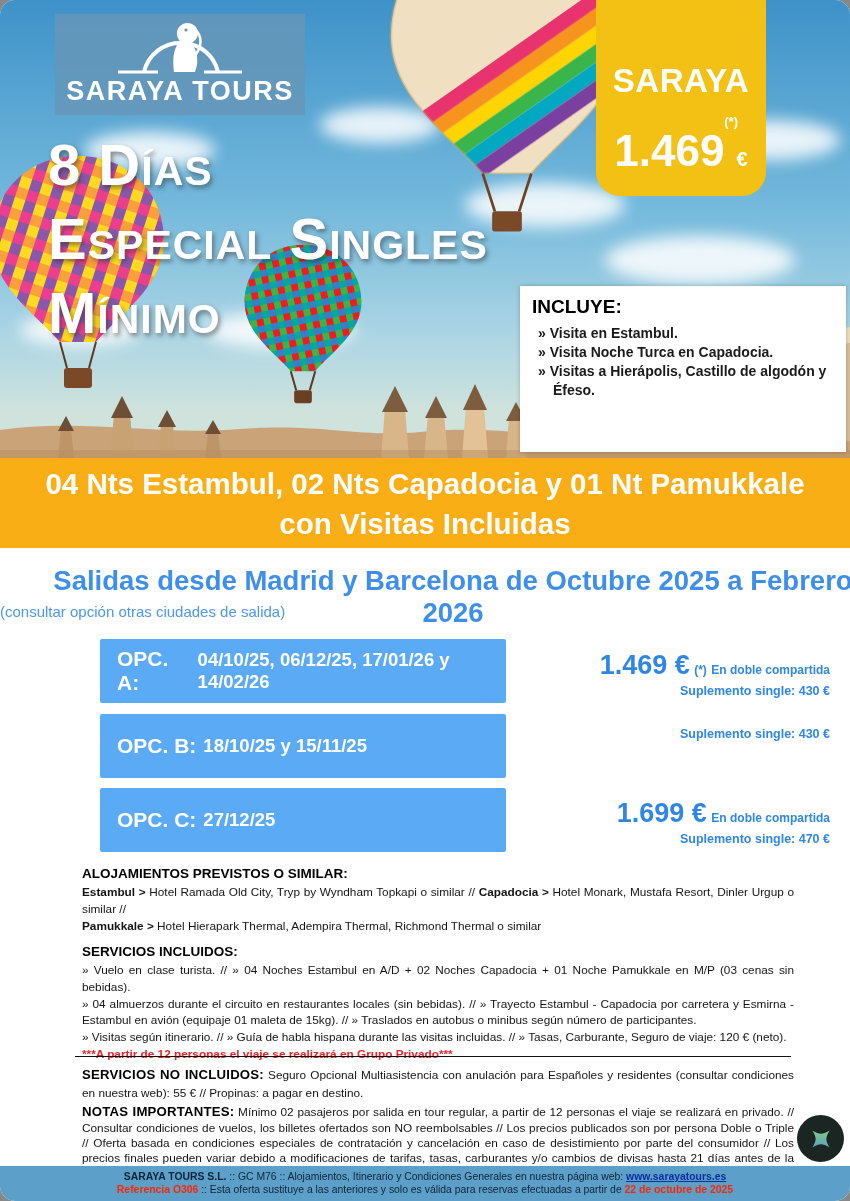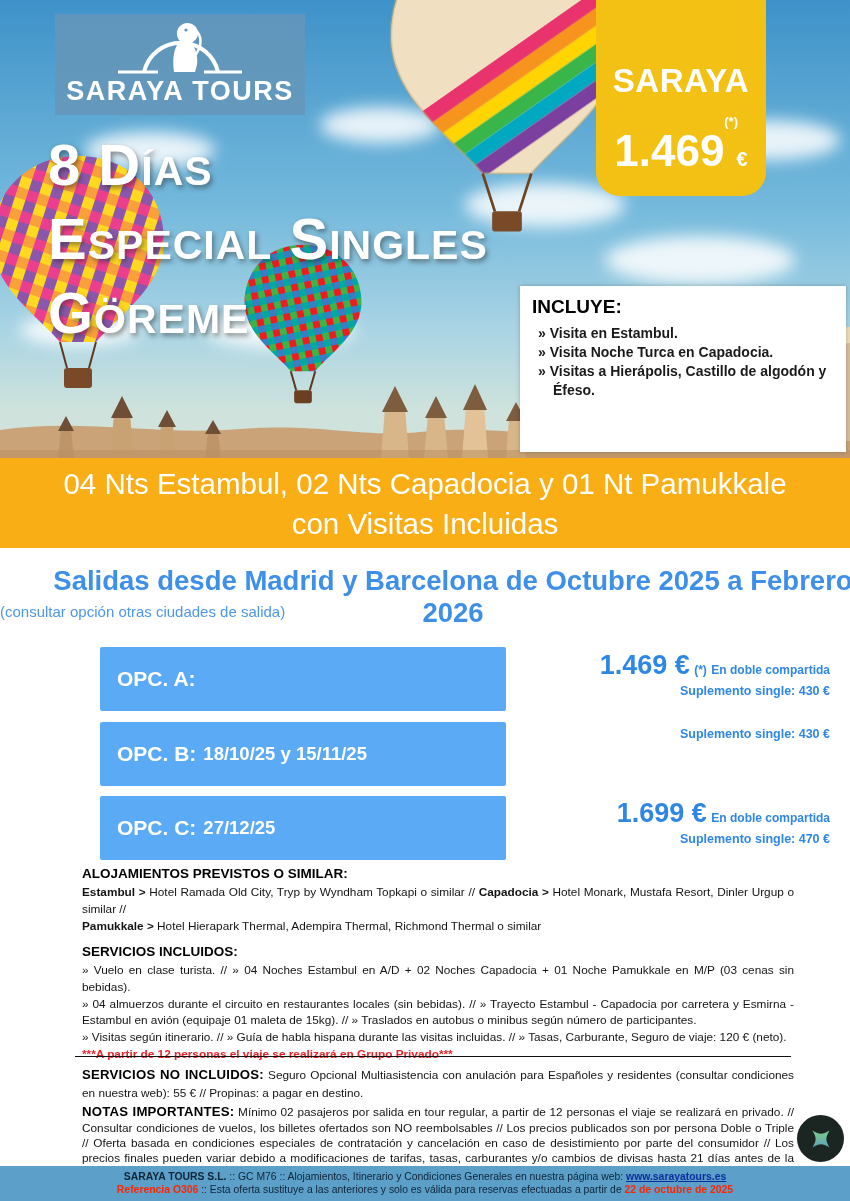--- a/index.html
+++ b/index.html
@@ -1,17 +1,17 @@
 <!DOCTYPE html>
 <html><head>
 <meta charset="utf-8">
 <style>
   html,body{margin:0;padding:0;background:#888;}
   .page{position:relative;width:850px;height:1201px;background:#ffffff;margin:0 auto;
-        font-family:"Liberation Sans",sans-serif;overflow:hidden;}
+        font-family:"Liberation Sans",sans-serif;overflow:hidden;border-radius:15px;}
   
   .hero{position:absolute;left:0;top:0;width:850px;height:458px;overflow:hidden;}
   .hero svg.scene{position:absolute;left:0;top:0;}
   .logo-box{position:absolute;left:55px;top:14px;width:250px;height:101px;
             background:rgba(101,150,185,.88);display:flex;flex-direction:column;
             align-items:center;justify-content:flex-start;}
   .logo-name{color:#fff;font-weight:bold;font-size:27px;letter-spacing:1.5px;margin-top:-4px;}
   .badge{position:absolute;left:596px;top:0;width:170px;height:196px;background:#F2C113;
          border-radius:0 0 24px 24px;color:#fff;text-align:center;}
   .badge .b-label{font-size:33px;font-weight:bold;margin-top:62px;letter-spacing:.5px;}
@@ -23,28 +23,28 @@
               text-shadow:2px 3px 5px rgba(40,40,40,.5);letter-spacing:1px;}
   .incluye{position:absolute;left:520px;top:286px;width:326px;height:166px;background:#fff;
            box-shadow:0 0 4px rgba(0,0,0,.25);padding:8px 10px 0 12px;box-sizing:border-box;color:#1a1a1a;}
   .incluye h3{margin:2px 0 6px 0;font-size:19px;color:#000;}
   .incluye ul{list-style:none;margin:0;padding:0 0 0 6px;}
   .incluye li{font-size:14px;line-height:1.3;padding-left:15px;text-indent:-15px;margin-bottom:1px;font-weight:bold;}
   .incluye li::before{content:"» ";font-weight:bold;}
   .incluye li.b{font-weight:bold;}
   
   .banner{position:absolute;left:0;top:458px;width:850px;height:90px;background:#FAAE16;
-          color:#fff;text-align:center;font-weight:normal;font-size:29.5px;line-height:40px;padding-top:6px;box-sizing:border-box;}
+          color:#fff;text-align:center;font-weight:bold;font-size:29.5px;line-height:40px;padding-top:6px;box-sizing:border-box;}
   
   .salidas-h{position:absolute;left:0;top:565px;width:850px;text-align:center;color:#3E8FE9;
              font-weight:bold;font-size:27.5px;margin-left:28px;}
   .salidas-sub{position:absolute;left:0;top:603px;width:700px;text-align:left;color:#4D97EA;font-size:15px;}
   
   .opt-bar{position:absolute;left:100px;width:406px;height:64px;background:#5BAAF5;border-radius:2px;
-           color:#fff;font-weight:bold;display:flex;align-items:center;padding-left:17px;box-sizing:border-box;margin-top:8px;}
+           color:#fff;font-weight:bold;display:flex;align-items:center;padding-left:17px;box-sizing:border-box;}
   .opt-bar .lbl{font-size:21px;margin-right:7px;}
   .opt-bar .dts{font-size:18.5px;}
   .price-block{position:absolute;left:530px;width:300px;text-align:right;color:#2F87E5;}
   .price-main{font-size:27px;font-weight:bold;}
   .price-ast{font-size:12px;font-weight:bold;}
   .price-note{font-size:12px;font-weight:bold;}
   .price-sup{font-size:12.5px;font-weight:bold;margin-top:3px;}
   
   .sec{position:absolute;left:82px;width:712px;color:#141414;}
   .sec h4{margin:0 0 3px 0;font-size:13.5px;color:#000;}
@@ -189,21 +189,21 @@
 
     <div class="badge">
       <div class="b-label">SARAYA</div>
       <div class="b-ast">(*)</div>
       <div class="b-price"><span>1.469</span> <span class="b-cur">€</span></div>
     </div>
 
     <div class="hero-title">
       <div>8 Días</div>
       <div>Especial Singles</div>
-      <div>Göreme</div>
+      <div>Mínimo</div>
     </div>
 
     <div class="incluye">
       <h3>INCLUYE:</h3>
       <ul>
         <li>Visita en Estambul.</li>
         <li class="b">Visita Noche Turca en Capadocia.</li>
         <li>Visitas a Hierápolis, Castillo de algodón y Éfeso.</li>
       </ul>
     </div>
@@ -212,20 +212,21 @@
   <div class="banner">
     <div>04 Nts Estambul, 02 Nts Capadocia y 01 Nt Pamukkale</div>
     <div>con Visitas Incluidas</div>
   </div>
 
   <div class="salidas-h">Salidas desde Madrid y Barcelona de Octubre 2025 a Febrero 2026</div>
   <div class="salidas-sub">(consultar opción otras ciudades de salida)</div>
 
   <div class="opt-bar" style="top:639px;">
     <span class="lbl">OPC. A:</span>
+    <span class="dts">04/10/25, 06/12/25, 17/01/26 y 14/02/26</span>
   </div>
   <div class="price-block" style="top:650px;">
     <div><span class="price-main">1.469 €</span>
          <span class="price-ast">(*)</span>
          <span class="price-note">En doble compartida</span></div>
     <div class="price-sup">Suplemento single: 430 €</div>
   </div>
 
   <div class="opt-bar" style="top:714px;">
     <span class="lbl">OPC. B:</span>

